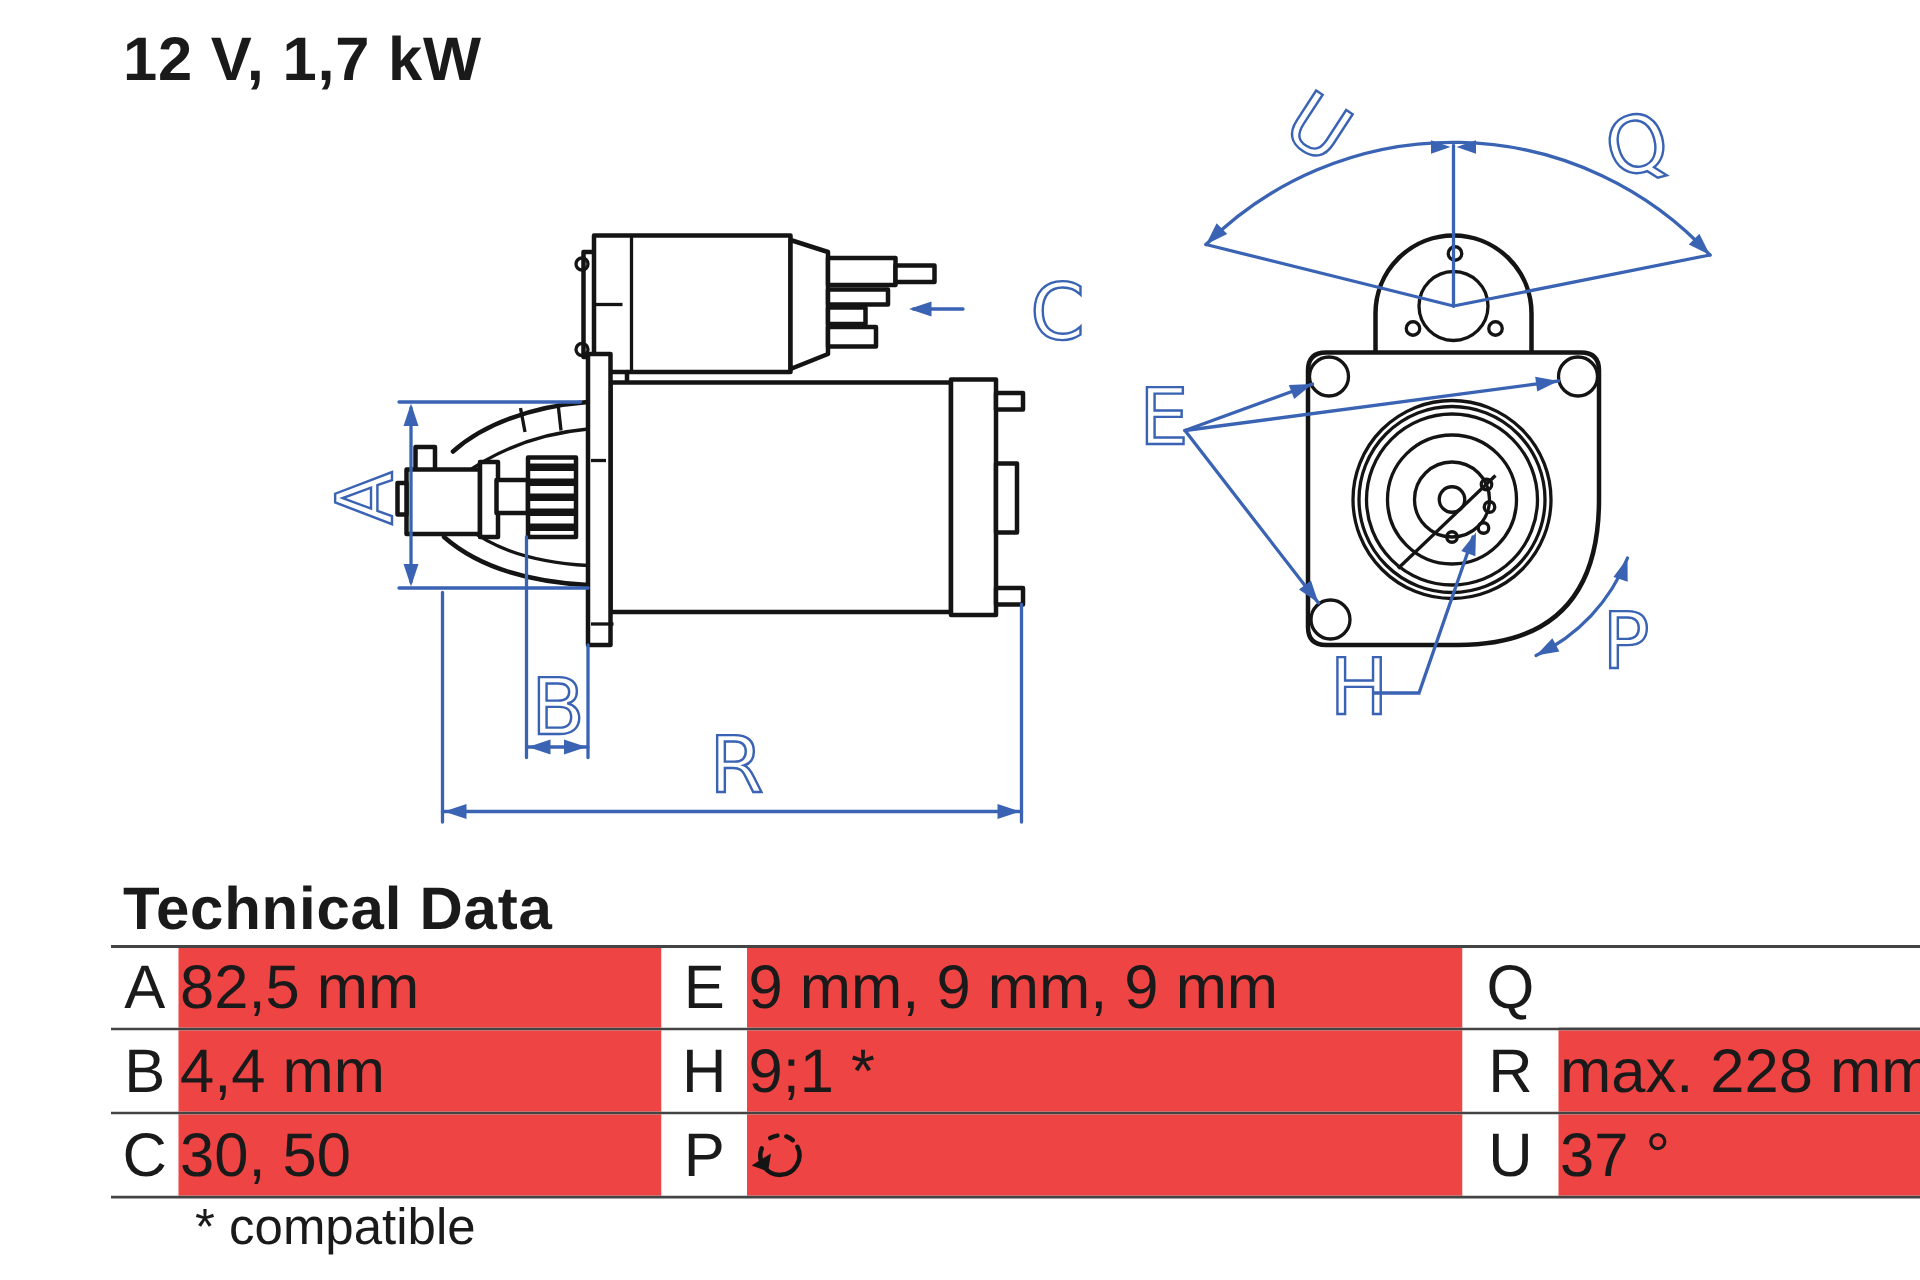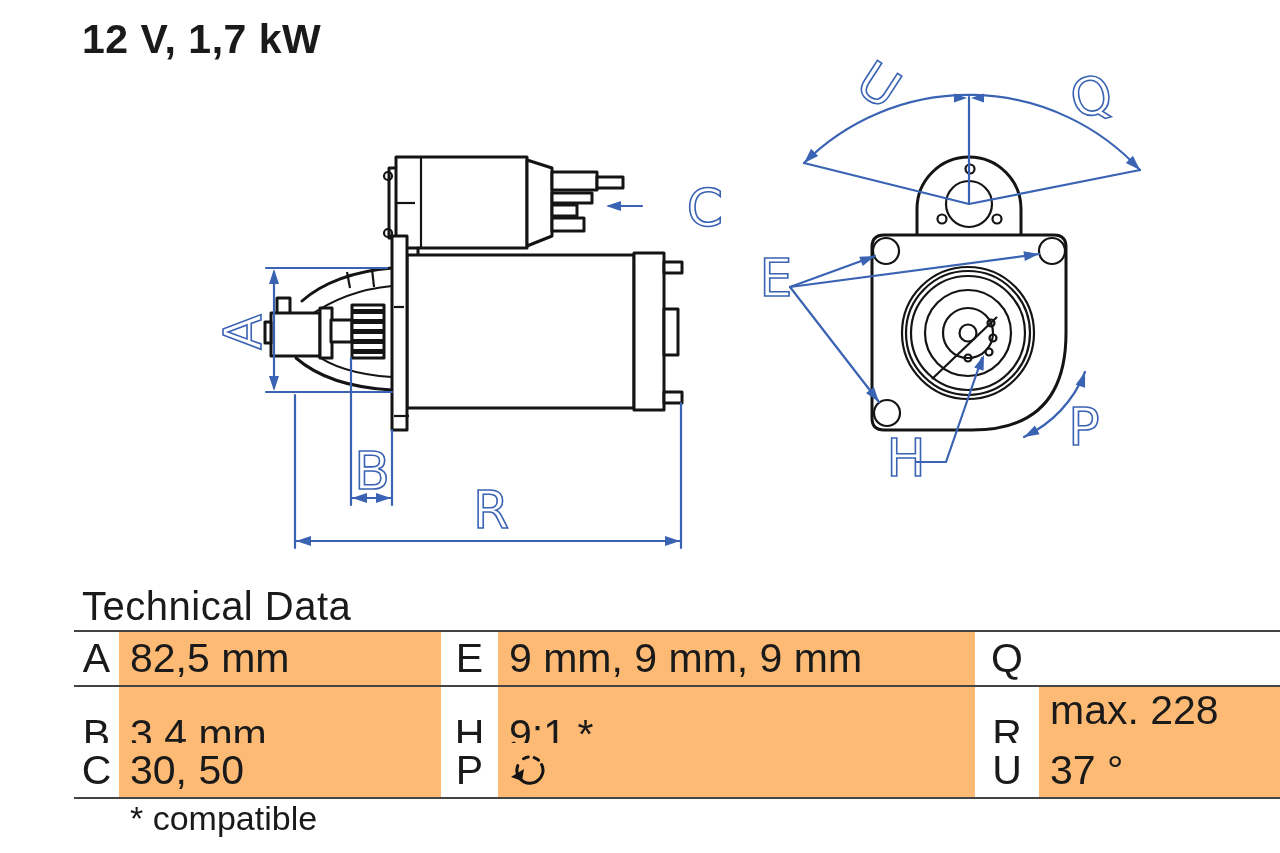--- a/index.html
+++ b/index.html
@@ -1,33 +1,33 @@
 <!DOCTYPE html>
 <html><head>
 <meta charset="utf-8">
 <style>
   html,body{margin:0;padding:0;background:#ffffff;}
   #stage{position:relative;width:1280px;height:853px;background:#ffffff;overflow:hidden;
          font-family:"Liberation Sans",sans-serif;color:#1a1a1a;margin-left:44px;}
   .title{position:absolute;left:38px;top:16px;font-size:41px;font-weight:bold;letter-spacing:.5px;}
-  .heading{position:absolute;left:38px;top:584px;font-size:40px;font-weight:normal;letter-spacing:.5px;}
+  .heading{position:absolute;left:38px;top:584px;font-size:40px;font-weight:bold;letter-spacing:.5px;}
   svg.drawing{position:absolute;left:0;top:0;}
   .blk{stroke:#141414;fill:none;stroke-width:3;stroke-linejoin:round;stroke-linecap:round;}
   .blk2{stroke:#141414;fill:none;stroke-width:2.2;stroke-linejoin:round;}
   .blkf{stroke:#141414;fill:#ffffff;stroke-width:3;stroke-linejoin:round;}
   .blu{stroke:#3a63b4;fill:none;stroke-width:2.2;stroke-linecap:round;}
   .bluf{fill:#3a63b4;stroke:none;}
   .dimtxt{font-family:"DejaVu Sans",sans-serif;font-size:52px;fill:none;stroke:#3a63b4;stroke-width:1.6;}
   
   #tdata{position:absolute;left:30px;top:630px;width:1223px;border-top:2px solid #444;}
   .trow{display:grid;grid-template-columns:45px 322px 57px 477px 64px 258px;border-bottom:2px solid #444;}
   .r1{height:53px}.r2{height:54px}.r3{height:54px}
   .cell{display:flex;align-items:center;font-size:41px;}
   .letter{justify-content:center;background:#ffffff;}
-  .value{background:#fdba74;padding-left:11px;}
+  .value{background:#ef4444;padding-left:1px;}
   .footnote{position:absolute;left:86px;top:799px;font-size:34px;}
 </style>
 </head>
 <body>
 
 <div id="stage">
 
   <div class="title">12 V, 1,7 kW</div>
 
   <svg class="drawing" width="1280" height="580" viewBox="0 0 1280 580">
@@ -173,21 +173,21 @@
   <div id="tdata">
     <div class="trow r1">
       <div class="cell letter">A</div>
       <div class="cell value">82,5 mm</div>
       <div class="cell letter">E</div>
       <div class="cell value">9 mm, 9 mm, 9 mm</div>
       <div class="cell letter">Q</div>
     </div>
     <div class="trow r2">
       <div class="cell letter">B</div>
-      <div class="cell value">3,4 mm</div>
+      <div class="cell value">4,4 mm</div>
       <div class="cell letter">H</div>
       <div class="cell value">9;1 *</div>
       <div class="cell letter">R</div>
       <div class="cell value">max. 228 mm</div>
     </div>
     <div class="trow r3">
       <div class="cell letter">C</div>
       <div class="cell value">30, 50</div>
       <div class="cell letter">P</div>
       <div class="cell value">

